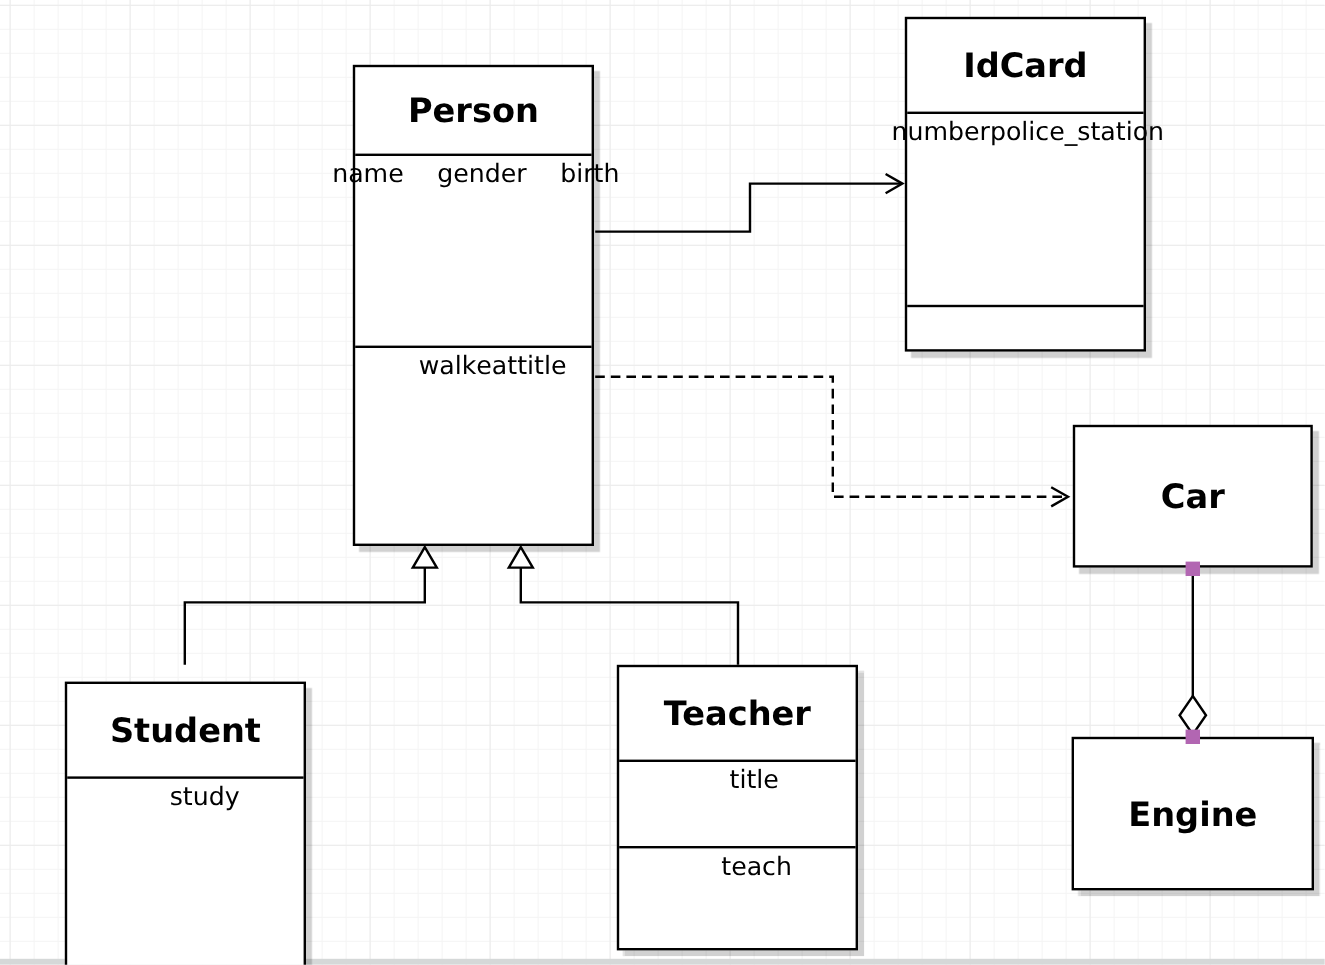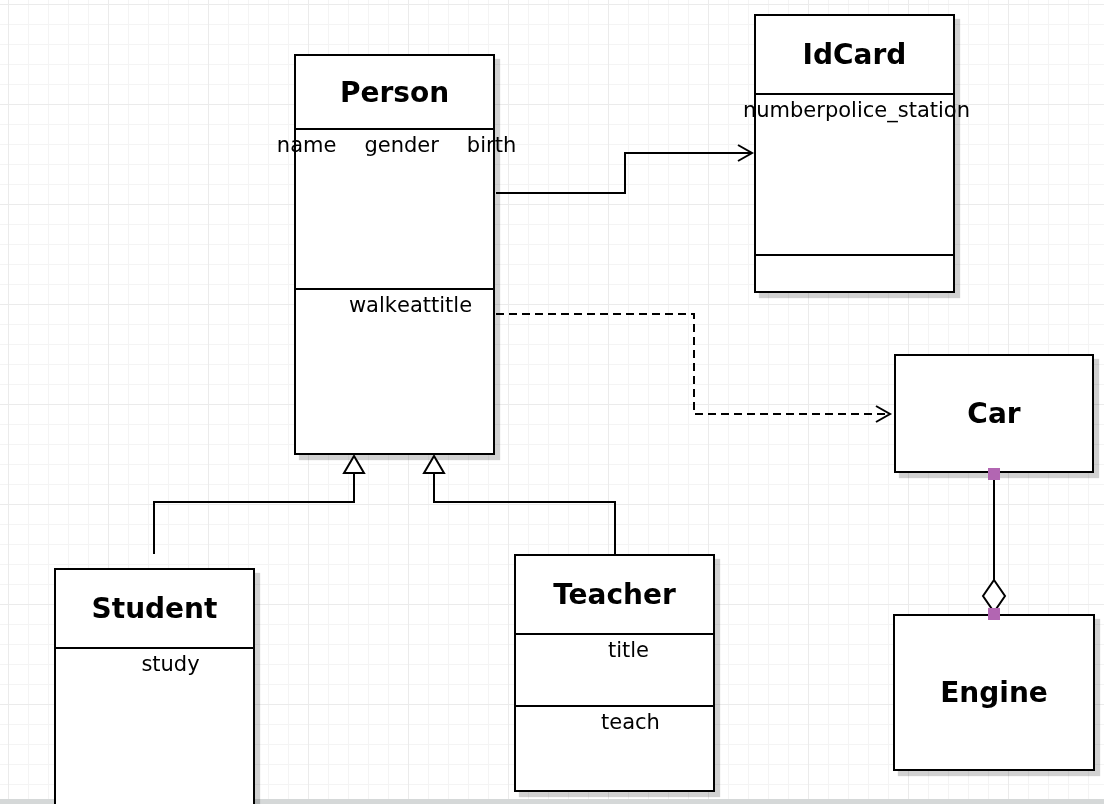--- a/index.html
+++ b/index.html
@@ -43,21 +43,21 @@
   .uml-class.single { align-items: center; justify-content: center; }
   .uml-class.single .uml-title { width: 100%; height: 100%; }
 
   #class-person  { left: 294px; top: 54px;  width: 201px; height: 401px; }
   #class-person  .uml-title   { height: 72px; }
   #class-person  .attrs       { height: 160px; gap: 28px; }
   #class-idcard  { left: 754px; top: 14px;  width: 201px; height: 279px; }
   #class-idcard  .uml-title   { height: 77px; }
   #class-idcard  .attrs       { height: 161px; }
   #class-car     { left: 894px; top: 354px; width: 200px; height: 119px; }
-  #class-engine  { left: 893px; top: 614px; width: 202px; height: 157px; }
+  #class-engine  { left: 893px; top: 614px; width: 202px; height: 128px; }
   #class-student { left: 54px;  top: 568px; width: 201px; height: 290px; }
   #class-student .uml-title   { height: 77px; }
   #class-student .attrs       { height: 80px; }
   #class-teacher { left: 514px; top: 554px; width: 201px; height: 238px; }
   #class-teacher .uml-title   { height: 77px; }
   #class-teacher .attrs       { height: 72px; padding-left: 28px; }
 
   svg.edges {
     position: absolute; left: 0; top: 0; width: 1104px; height: 804px;
     z-index: 3; pointer-events: none;

